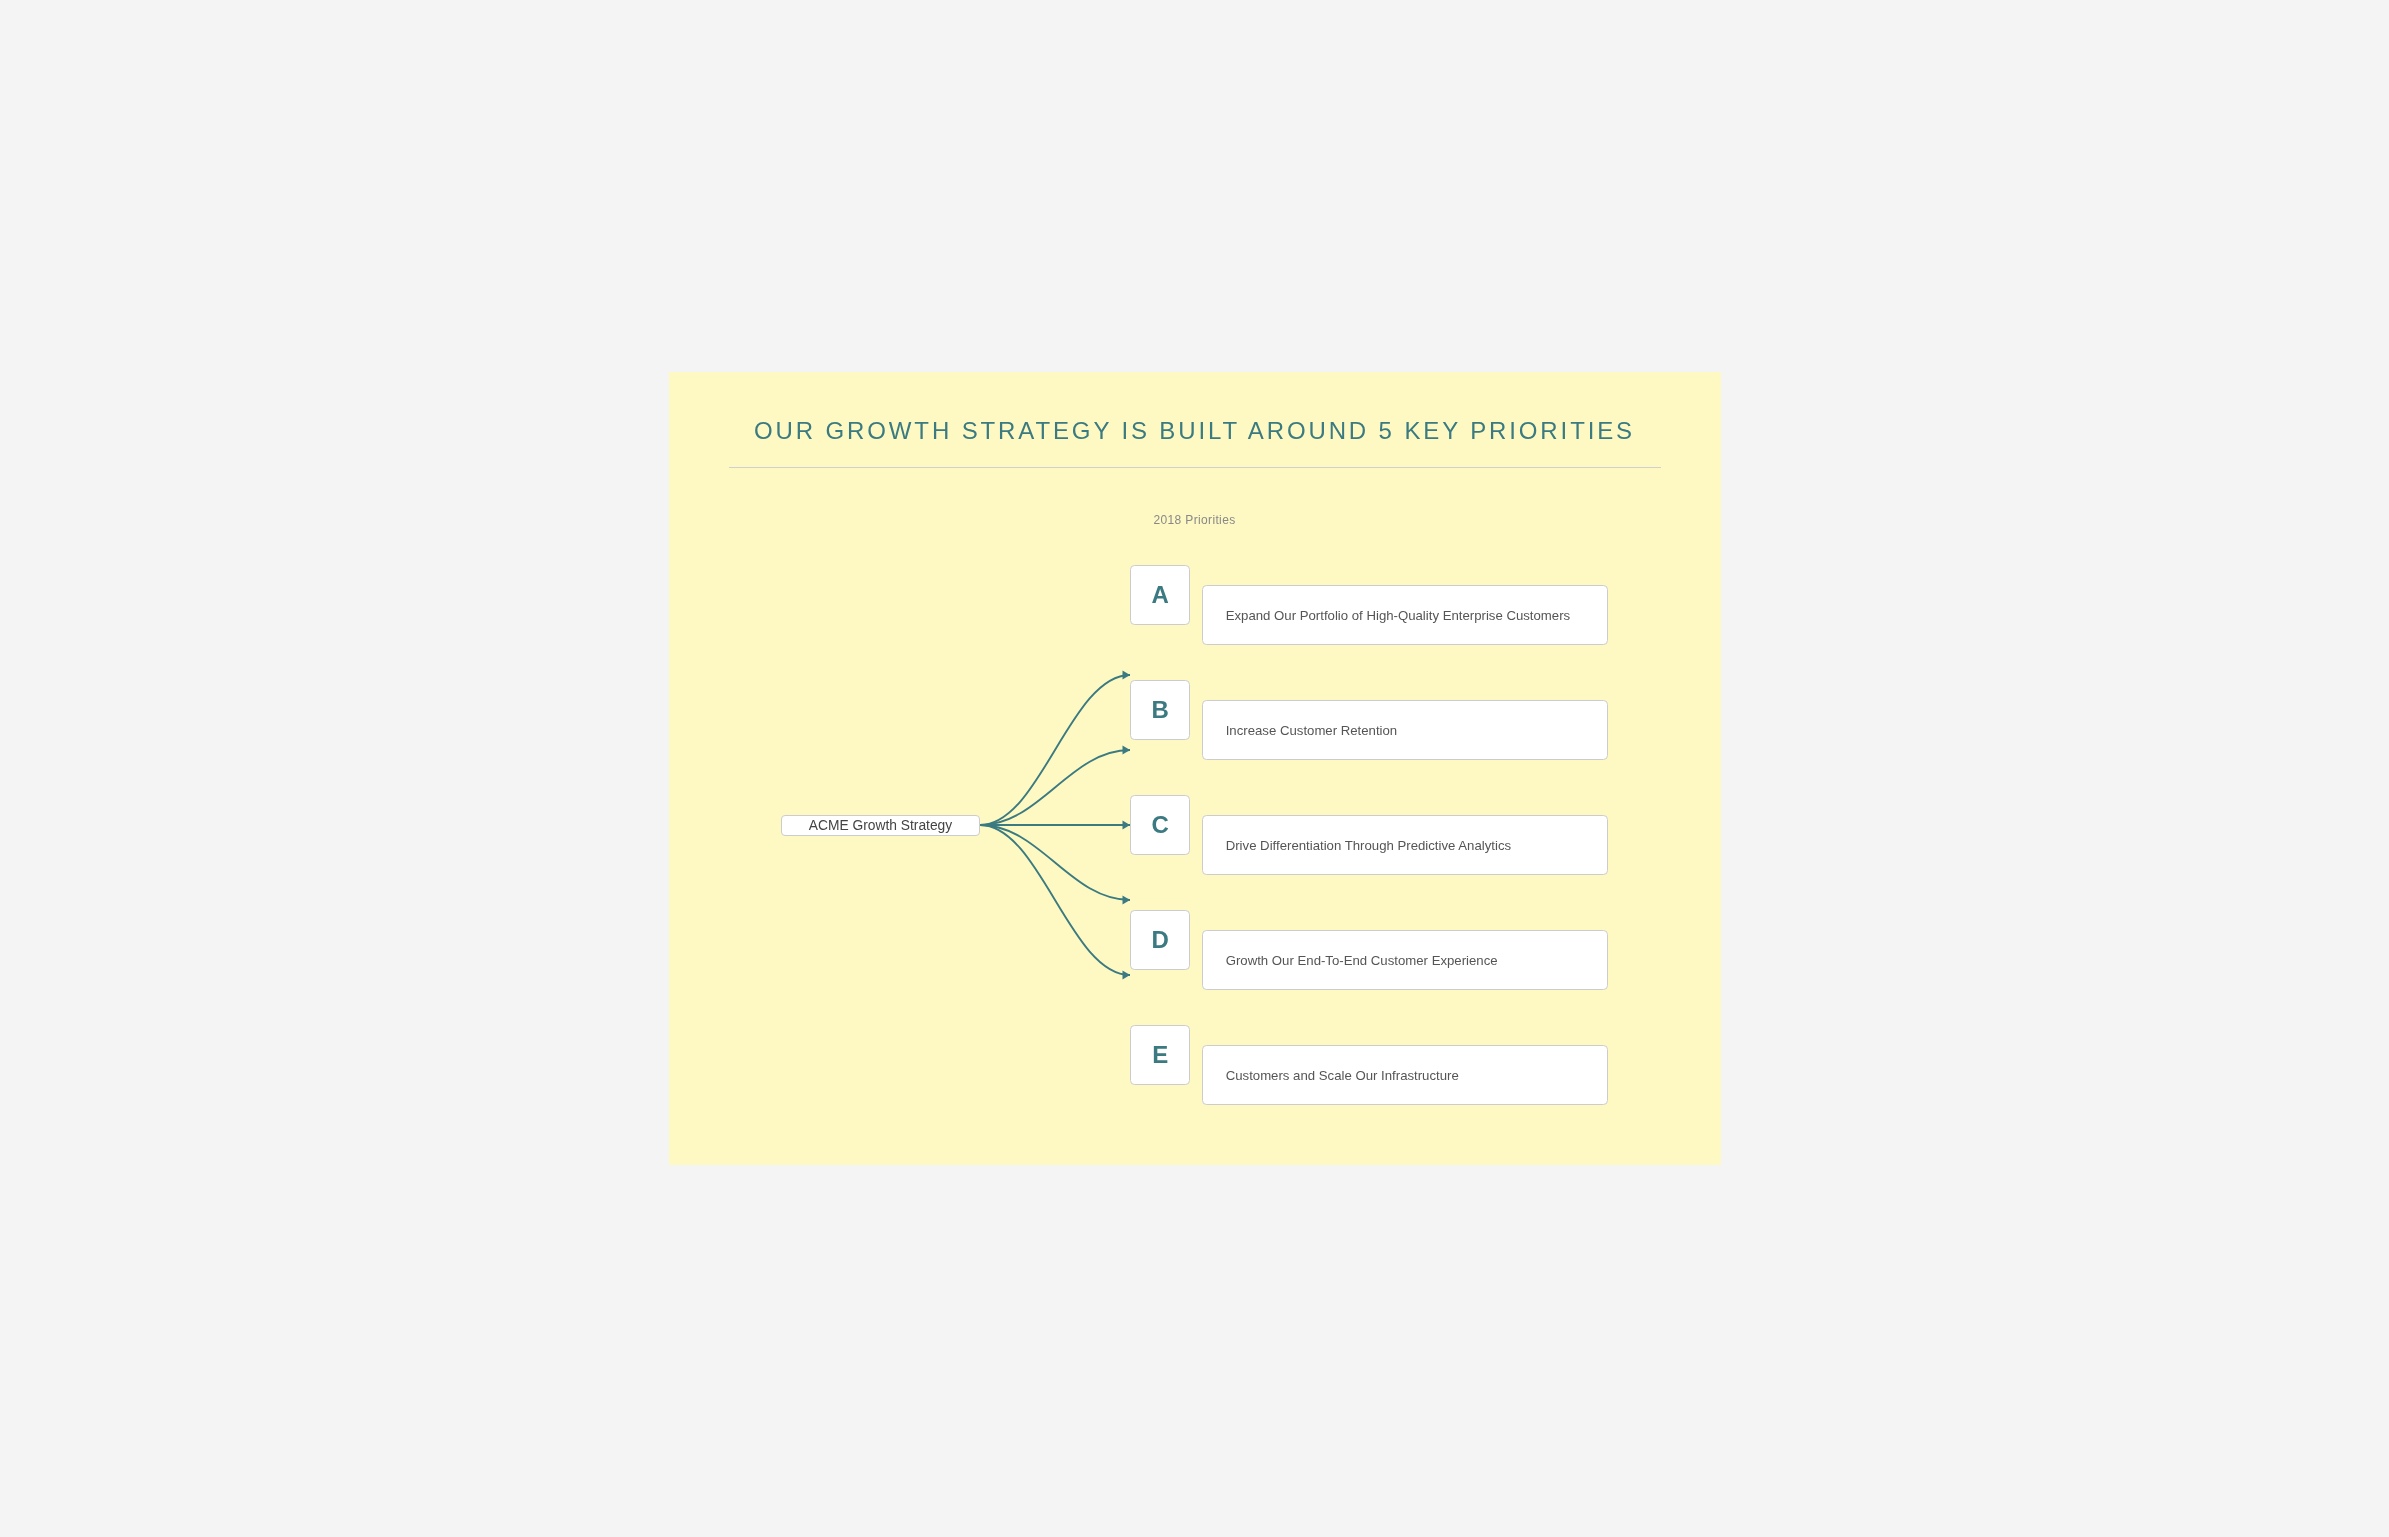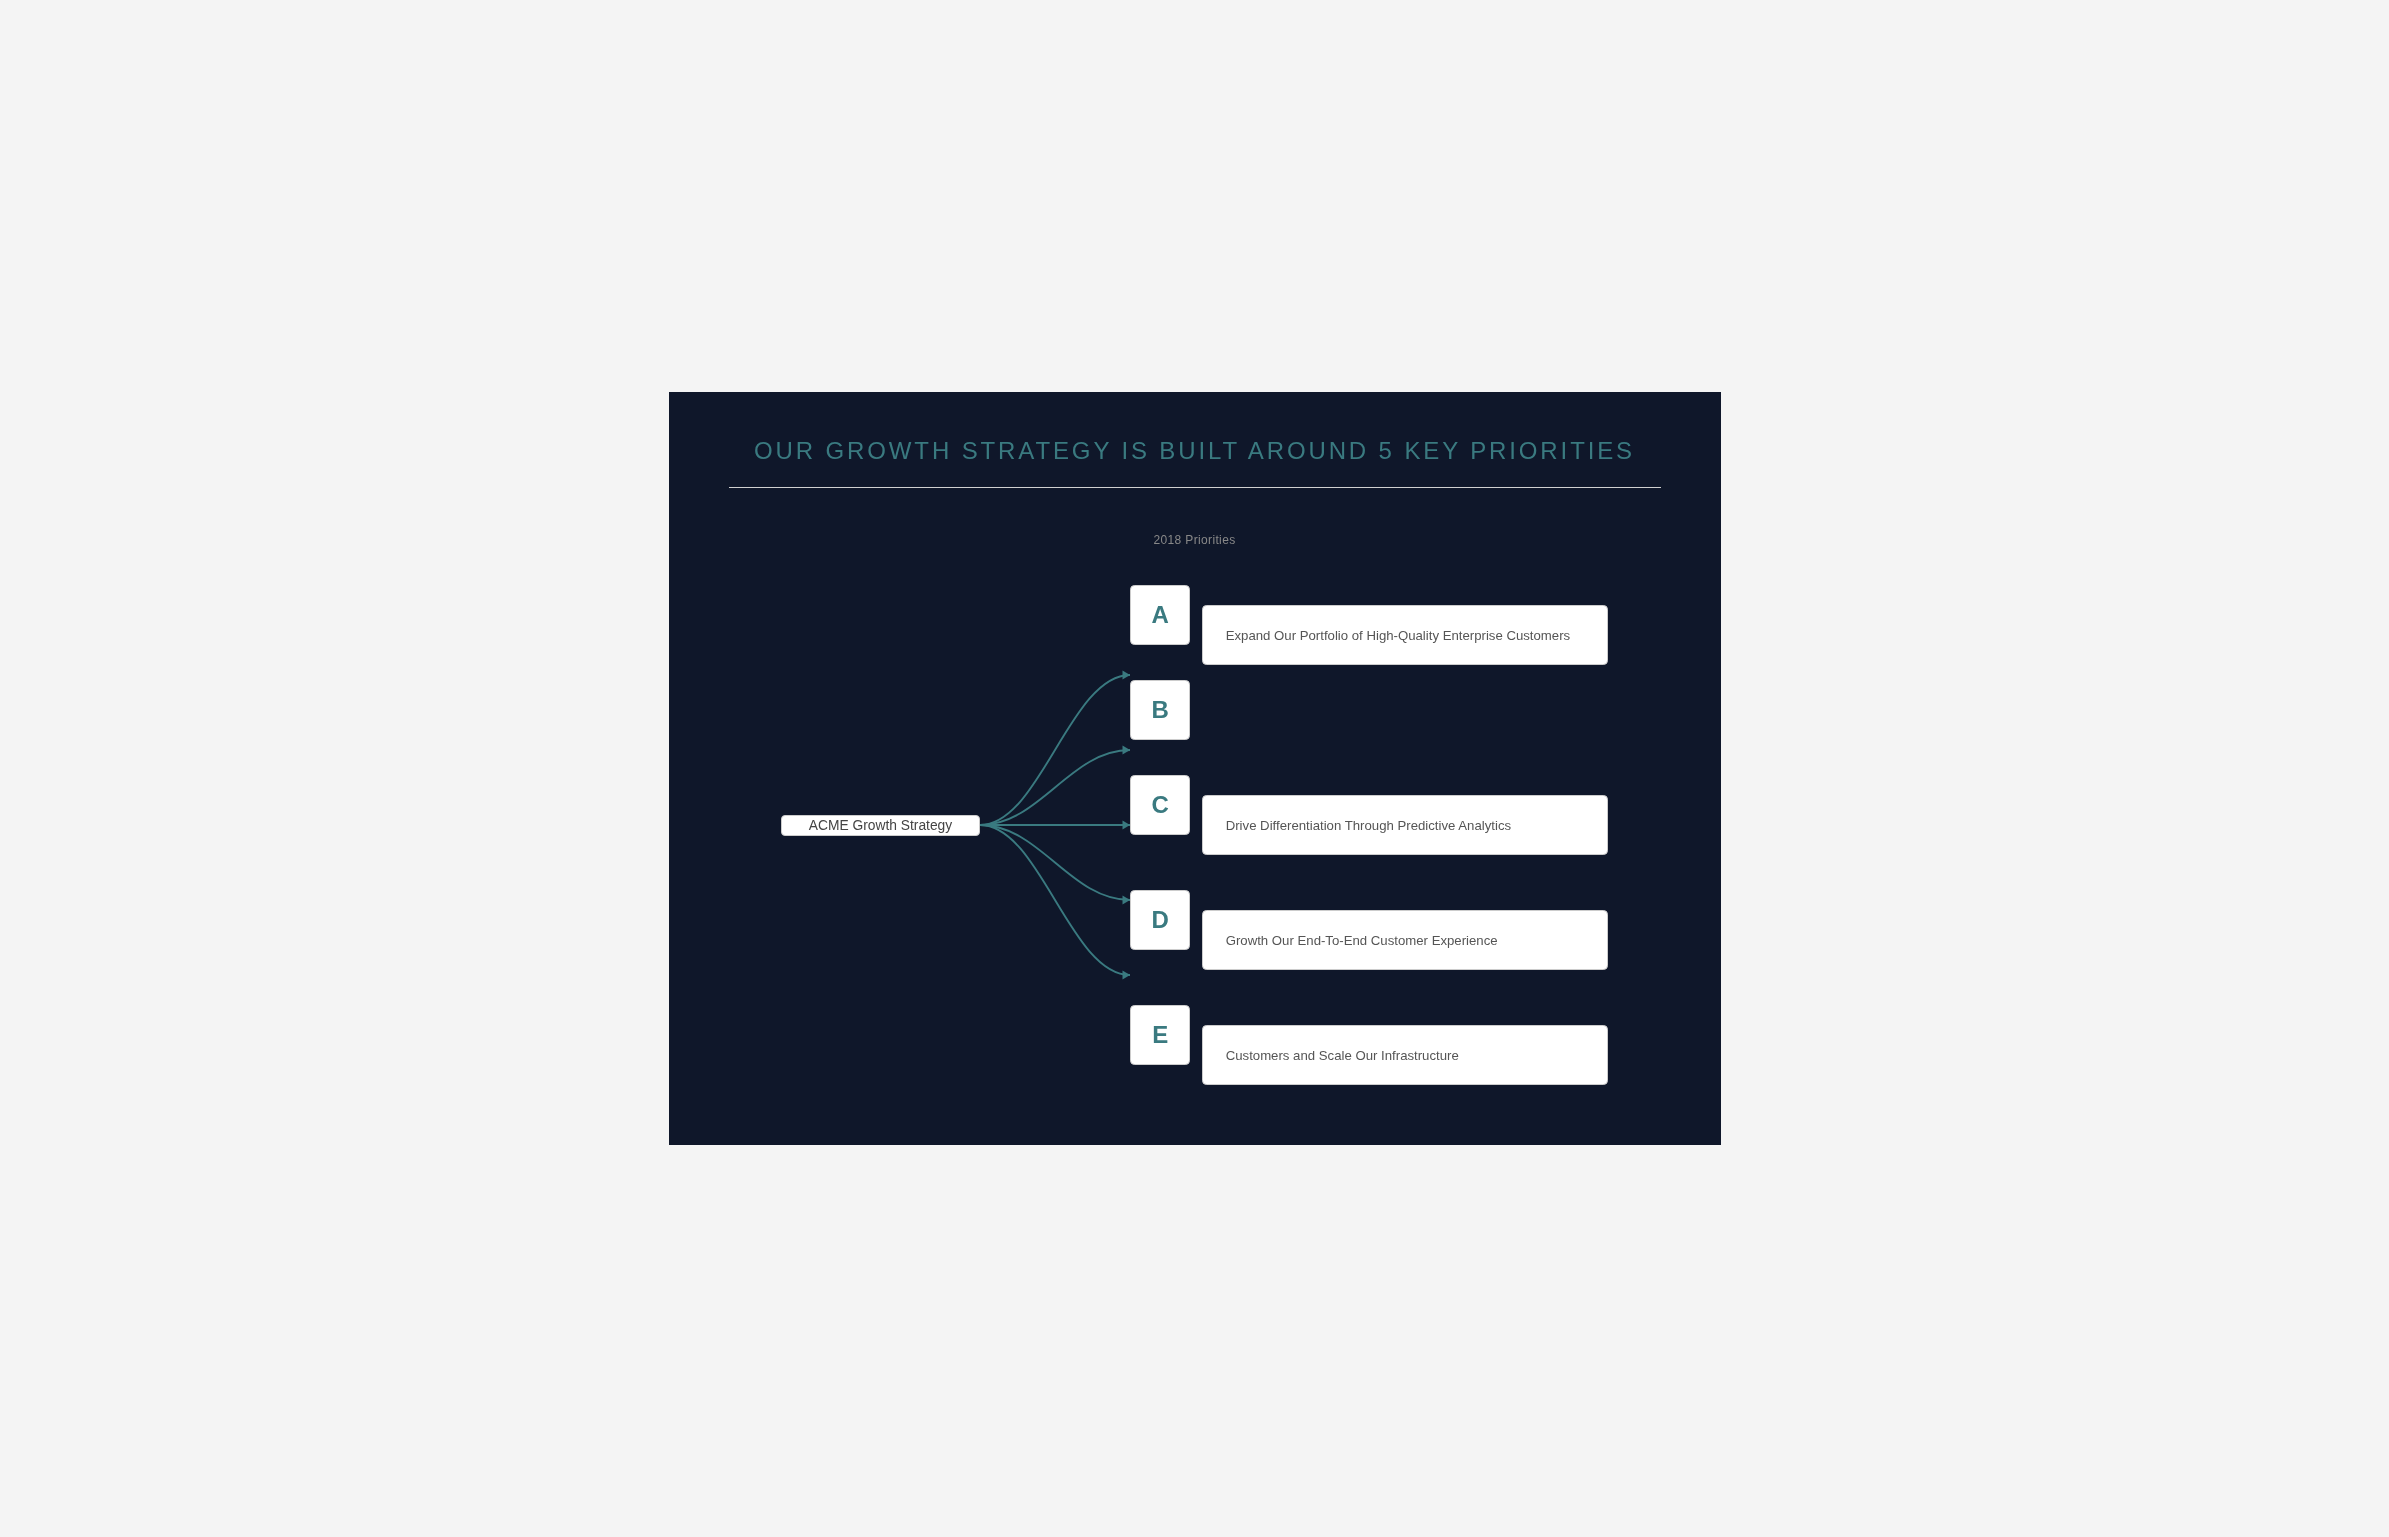--- a/index.html
+++ b/index.html
@@ -7,21 +7,21 @@
     body {
       background: #f4f4f4;
       font-family: 'Helvetica Neue', Arial, sans-serif;
       min-height: 100vh;
       display: flex;
       align-items: center;
       justify-content: center;
     }
 
     .page {
-      background: #0f172a;
+      background: #fef9c3;
       width: 100%;
       max-width: 1052px;
       padding: 45px 60px 60px;
     }
 
     .page-title {
       text-align: center;
       font-size: 2rem;
       font-weight: 400;
       letter-spacing: 0.12em;
@@ -156,20 +156,21 @@
 
       <div class="priorities-column">
 
         <div class="priority-row">
           <div class="priority-letter-box">A</div>
           <div class="priority-text-box">Expand Our Portfolio of High-Quality Enterprise Customers</div>
         </div>
 
         <div class="priority-row">
           <div class="priority-letter-box">B</div>
+          <div class="priority-text-box">Increase Customer Retention</div>
         </div>
 
         <div class="priority-row">
           <div class="priority-letter-box">C</div>
           <div class="priority-text-box">Drive Differentiation Through Predictive Analytics</div>
         </div>
 
         <div class="priority-row">
           <div class="priority-letter-box">D</div>
           <div class="priority-text-box">Growth Our End-To-End Customer Experience</div>

